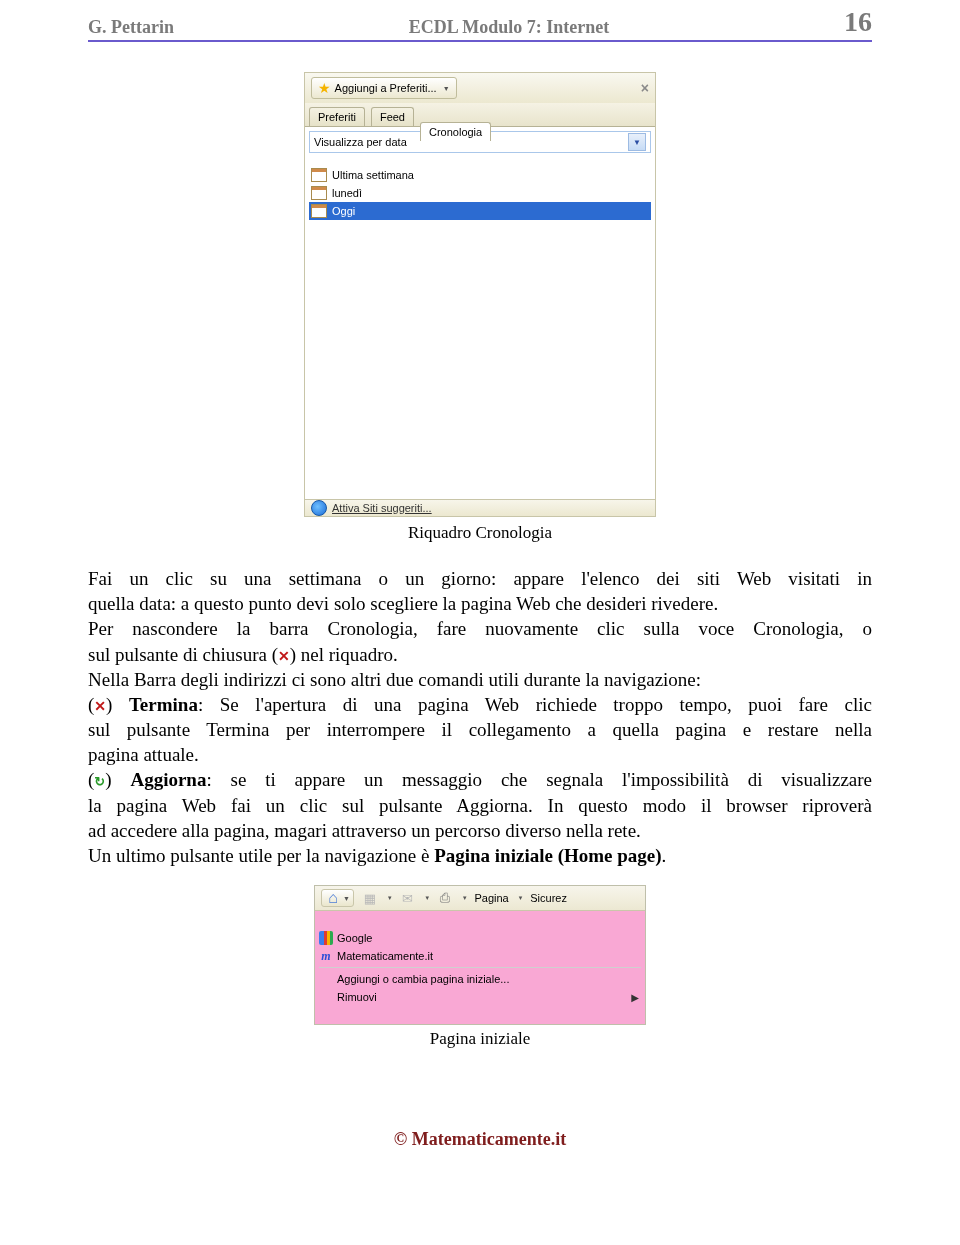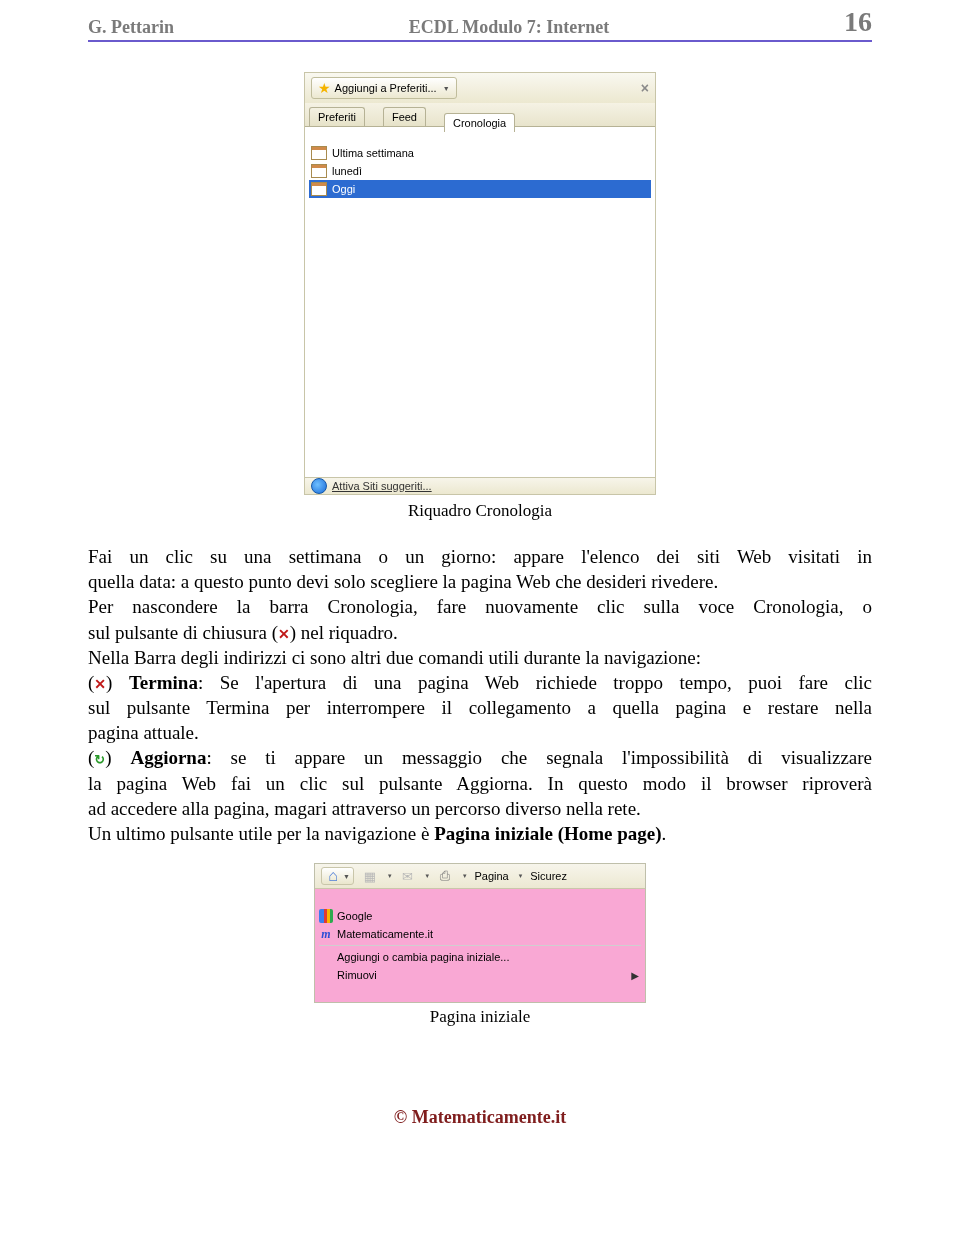--- a/index.html
+++ b/index.html
@@ -24,25 +24,25 @@
   }
   .fav-btn{
     display:flex; align-items:center; gap:4px;
     background:linear-gradient(#fff,#ece8d0);
     border:1px solid #c0bd9c; border-radius:3px; padding:2px 6px;
   }
   .star-icon{color:#f5b400;font-size:14px;}
   .close-icon{margin-left:auto;color:#8a8a8a;font-size:14px;font-weight:bold;}
   .tabs{display:flex;background:linear-gradient(#f5f2e4,#e8e4cc);padding:0 4px;}
   .tab{
-    padding:3px 8px; border:1px solid #b6b295; margin:4px 18px 0 0;
+    padding:3px 8px; border:1px solid #b6b295; margin:4px 6px 0 0;
     background:linear-gradient(#f4f1e2,#e6e2c8); border-bottom:none;
     border-radius:3px 3px 0 0; font-size:11px;
   }
-  .tab.active{background:#fff;position:relative;top:6px;}
+  .tab.active{background:#fff;position:relative;top:15px;}
   .tabbody{background:#fff;border-top:1px solid #b6b295;padding:4px;}
   .dropdown{
     display:flex;align-items:center;border:1px solid #aac7ea;
     background:#fff;height:20px;padding:0 4px;font-size:11px;
   }
   .dropdown .dd-arrow{
     margin-left:auto;width:16px;height:16px;display:flex;align-items:center;
     justify-content:center;background:linear-gradient(#e8f0fb,#c6dbf5);
     border:1px solid #9dbbe3;font-size:8px;color:#2a4da3;
   }
@@ -126,20 +126,24 @@
           <span class="tri">▼</span>
         </div>
         <span class="close-icon">×</span>
       </div>
       <div class="tabs">
         <div class="tab">Preferiti</div>
         <div class="tab">Feed</div>
         <div class="tab active">Cronologia</div>
       </div>
       <div class="tabbody">
+        <div class="dropdown">
+          <span>Visualizza per data</span>
+          <span class="dd-arrow">▼</span>
+        </div>
         <div class="hist-list">
           <div class="hist-item">
             <span class="cal-icon"></span>
             <span>Ultima settimana</span>
           </div>
           <div class="hist-item">
             <span class="cal-icon"></span>
             <span>lunedì</span>
           </div>
           <div class="hist-item selected">

